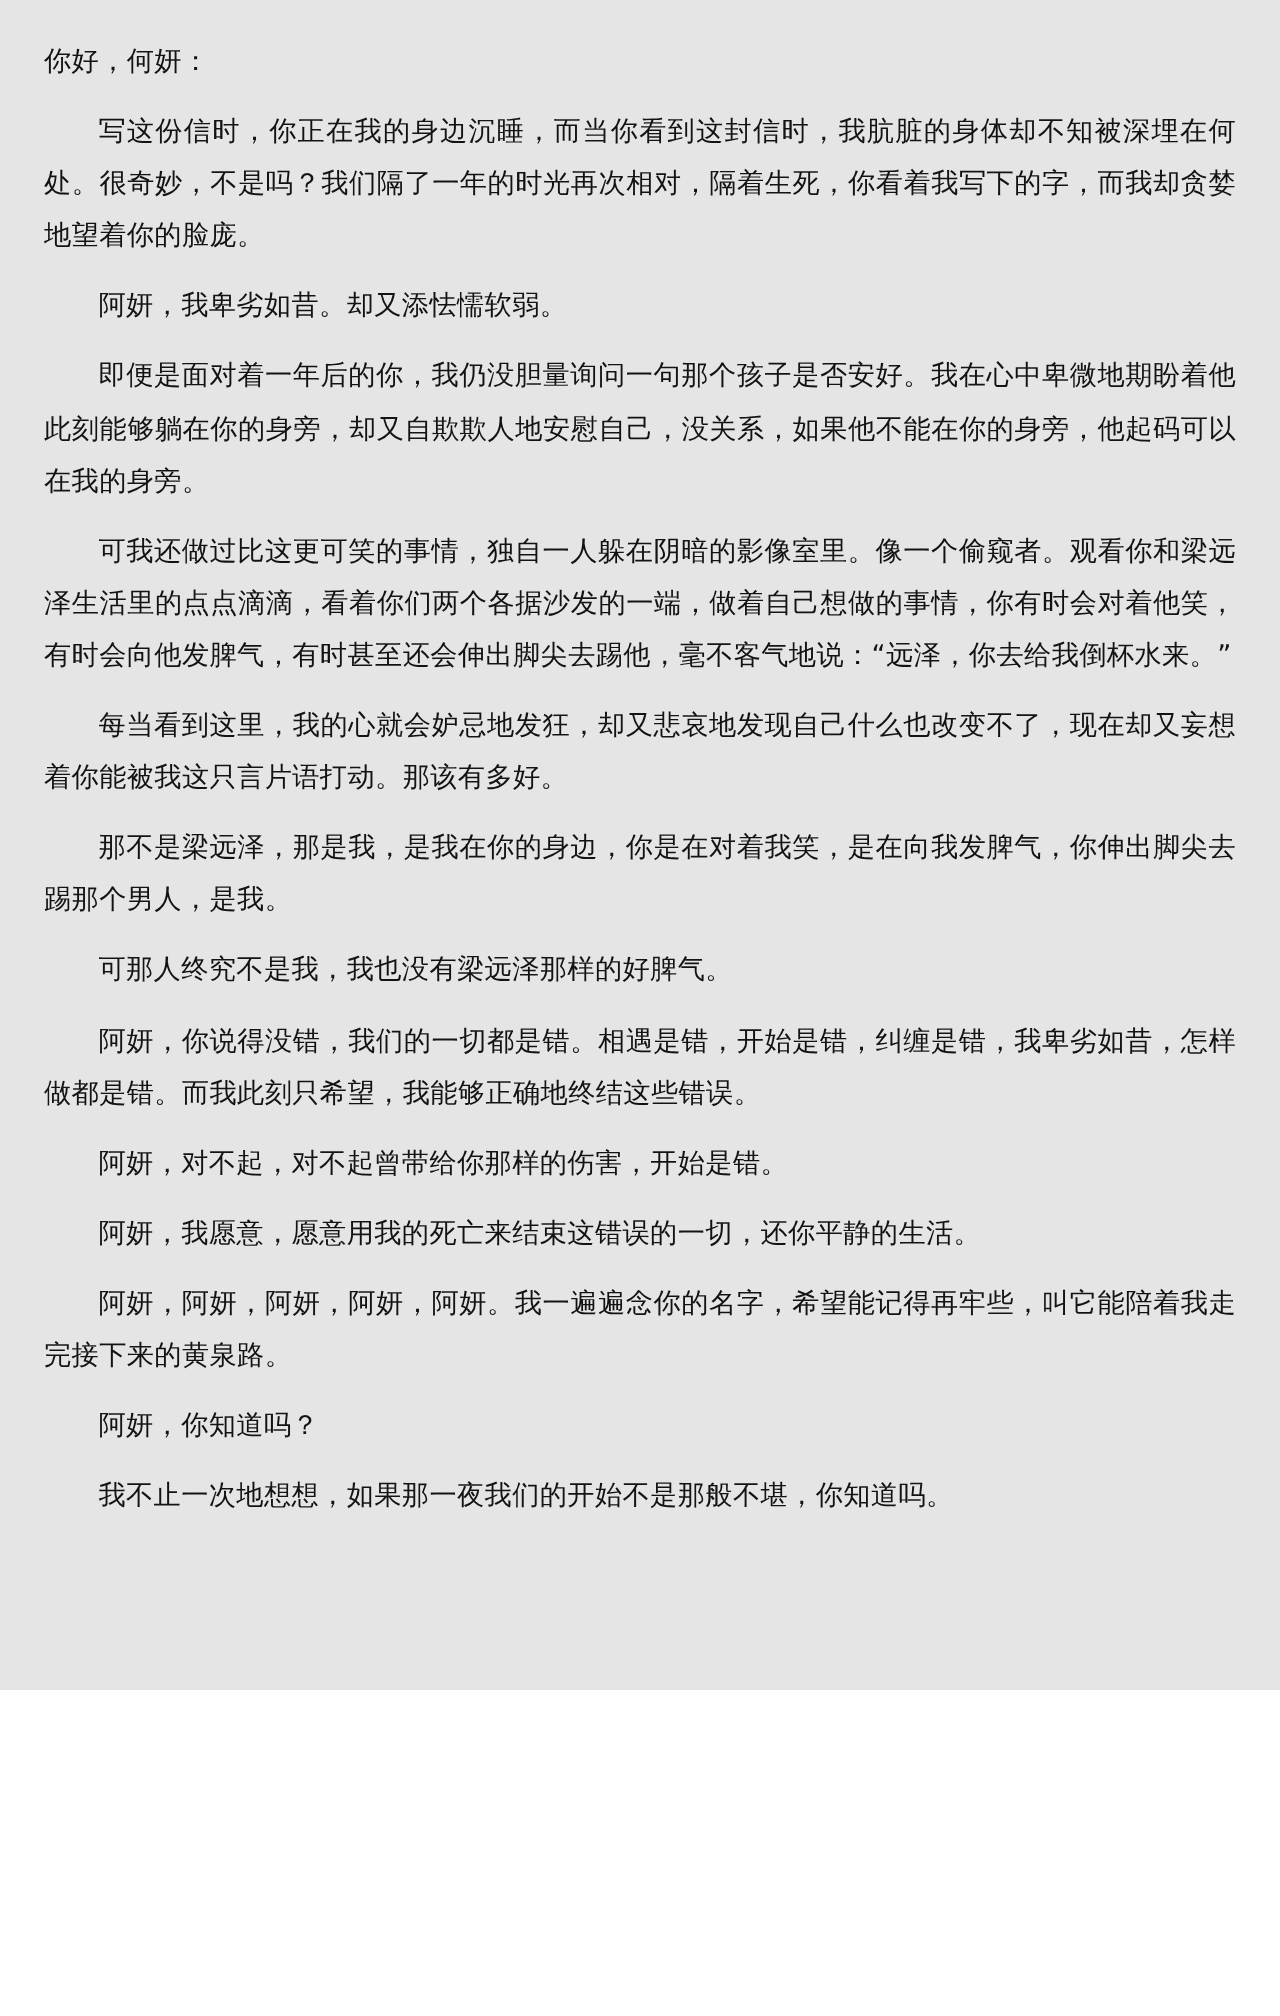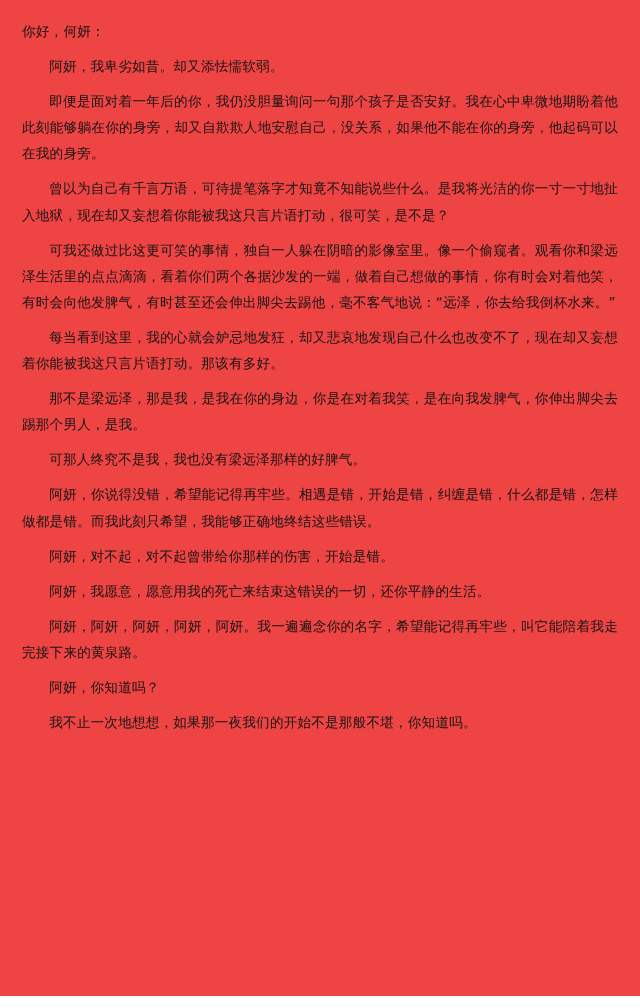--- a/index.html
+++ b/index.html
@@ -10,23 +10,23 @@
     width: 640px;
     height: 1008px;
     background: #ffffff;
     font-family: "DejaVu Sans", "Liberation Sans", sans-serif;
     color: #111111;
     overflow: hidden;
   }
   .page {
     box-sizing: border-box;
     width: 640px;
-    height: 996px;
+    height: 845px;
     padding: 18px 22px 10px 22px;
-    background: #ef4444;
+    background: #e5e5e5;
   }
   .letter-body {
     font-size: 13.6px;
     line-height: 1.92;
     color: #131313;
     letter-spacing: 0.2px;
     text-align: justify;
     text-justify: inter-character;
   }
   .para {
@@ -36,27 +36,27 @@
   .para.no-indent {
     text-indent: 0;
   }
 </style>
 </head>
 <body>
 
 <div class="page">
   <div class="letter-body">
     <p class="para no-indent">你好，何妍：</p>
+    <p class="para">写这份信时，你正在我的身边沉睡，而当你看到这封信时，我肮脏的身体却不知被深埋在何处。很奇妙，不是吗？我们隔了一年的时光再次相对，隔着生死，你看着我写下的字，而我却贪婪地望着你的脸庞。</p>
     <p class="para">阿妍，我卑劣如昔。却又添怯懦软弱。</p>
     <p class="para">即便是面对着一年后的你，我仍没胆量询问一句那个孩子是否安好。我在心中卑微地期盼着他此刻能够躺在你的身旁，却又自欺欺人地安慰自己，没关系，如果他不能在你的身旁，他起码可以在我的身旁。</p>
-    <p class="para">曾以为自己有千言万语，可待提笔落字才知竟不知能说些什么。是我将光洁的你一寸一寸地扯入地狱，现在却又妄想着你能被我这只言片语打动，很可笑，是不是？</p>
     <p class="para">可我还做过比这更可笑的事情，独自一人躲在阴暗的影像室里。像一个偷窥者。观看你和梁远泽生活里的点点滴滴，看着你们两个各据沙发的一端，做着自己想做的事情，你有时会对着他笑，有时会向他发脾气，有时甚至还会伸出脚尖去踢他，毫不客气地说：“远泽，你去给我倒杯水来。”</p>
     <p class="para">每当看到这里，我的心就会妒忌地发狂，却又悲哀地发现自己什么也改变不了，现在却又妄想着你能被我这只言片语打动。那该有多好。</p>
     <p class="para">那不是梁远泽，那是我，是我在你的身边，你是在对着我笑，是在向我发脾气，你伸出脚尖去踢那个男人，是我。</p>
     <p class="para">可那人终究不是我，我也没有梁远泽那样的好脾气。</p>
-    <p class="para">阿妍，你说得没错，希望能记得再牢些。相遇是错，开始是错，纠缠是错，什么都是错，怎样做都是错。而我此刻只希望，我能够正确地终结这些错误。</p>
+    <p class="para">阿妍，你说得没错，我们的一切都是错。相遇是错，开始是错，纠缠是错，我卑劣如昔，怎样做都是错。而我此刻只希望，我能够正确地终结这些错误。</p>
     <p class="para">阿妍，对不起，对不起曾带给你那样的伤害，开始是错。</p>
     <p class="para">阿妍，我愿意，愿意用我的死亡来结束这错误的一切，还你平静的生活。</p>
     <p class="para">阿妍，阿妍，阿妍，阿妍，阿妍。我一遍遍念你的名字，希望能记得再牢些，叫它能陪着我走完接下来的黄泉路。</p>
     <p class="para">阿妍，你知道吗？</p>
     <p class="para">我不止一次地想想，如果那一夜我们的开始不是那般不堪，你知道吗。</p>
   </div>
 </div>
 
 </body></html>

